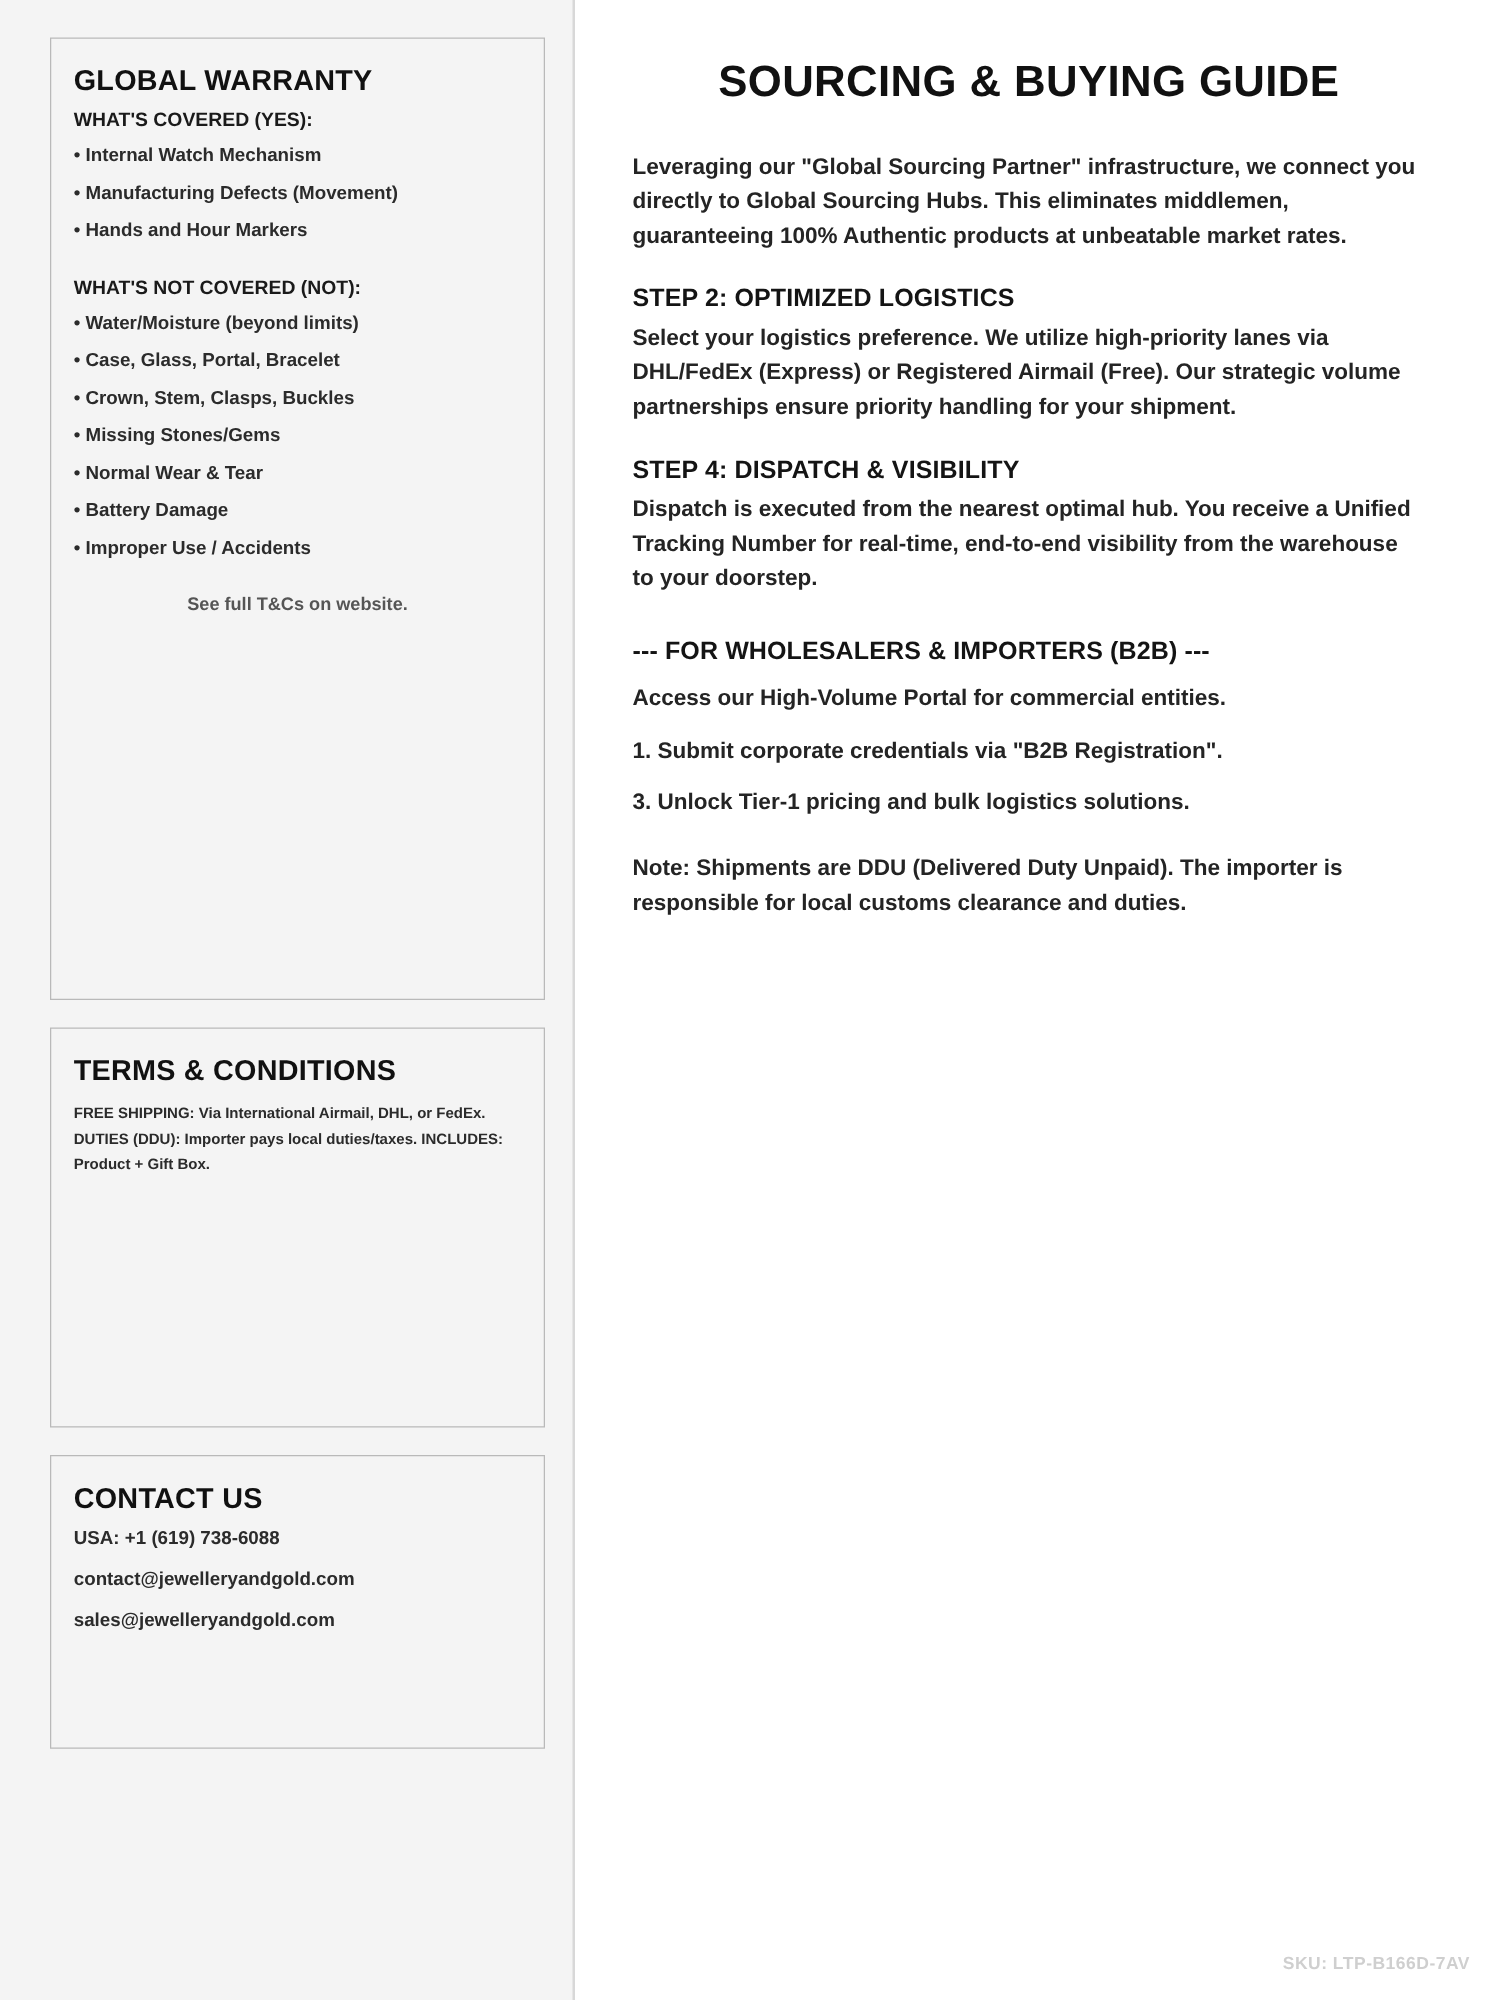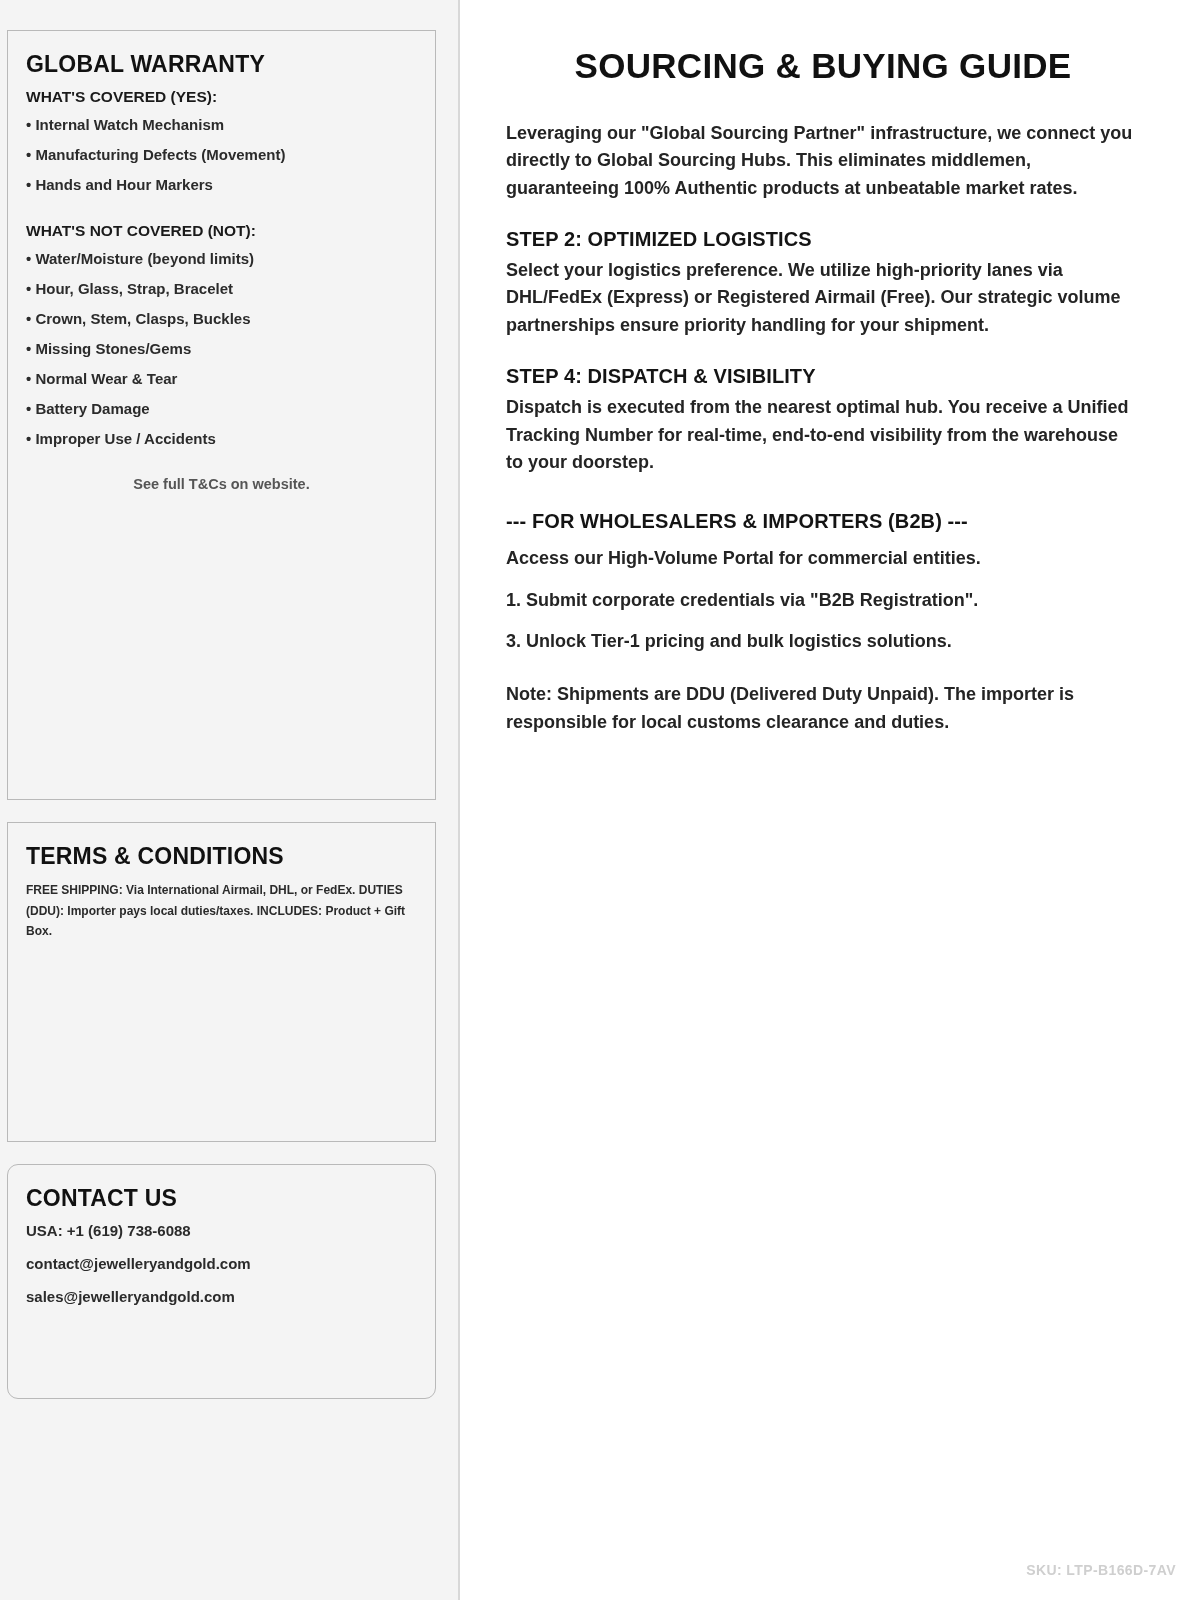--- a/index.html
+++ b/index.html
@@ -20,34 +20,34 @@
     height: 1600px;
     display: flex;
     box-sizing: border-box;
   }
   
   .left-col {
     width: 460px;
     background: #f4f4f4;
     border-right: 2px solid #d8d8d8;
     box-sizing: border-box;
-    padding: 30px 22px 20px 7px;
+    padding: 30px 22px 20px 40px;
     display: flex;
     flex-direction: column;
     gap: 22px;
   }
   .panel {
     border: 1px solid #b9b9b9;
     background: #f4f4f4;
     box-sizing: border-box;
     padding: 20px 18px 22px 18px;
   }
   .panel-warranty { min-height: 770px; }
   .panel-terms { min-height: 320px; }
-  .panel-contact { min-height: 235px; border-radius: 11px; }
+  .panel-contact { min-height: 235px; }
 
   .panel-title {
     font-size: 23px;
     font-weight: bold;
     letter-spacing: 0.2px;
     margin: 0 0 10px 0;
     color: #111;
   }
   .sub-title {
     font-size: 15.5px;
@@ -156,21 +156,21 @@
     <div class="panel panel-warranty">
       <h2 class="panel-title">GLOBAL WARRANTY</h2>
 
       <div class="sub-title">WHAT'S COVERED (YES):</div>
       <p class="bullet">• Internal Watch Mechanism</p>
       <p class="bullet">• Manufacturing Defects (Movement)</p>
       <p class="bullet">• Hands and Hour Markers</p>
 
       <div class="sub-title spaced">WHAT'S NOT COVERED (NOT):</div>
       <p class="bullet">• Water/Moisture (beyond limits)</p>
-      <p class="bullet">• Hour, Glass, Strap, Bracelet</p>
+      <p class="bullet">• Case, Glass, Portal, Bracelet</p>
       <p class="bullet">• Crown, Stem, Clasps, Buckles</p>
       <p class="bullet">• Missing Stones/Gems</p>
       <p class="bullet">• Normal Wear &amp; Tear</p>
       <p class="bullet">• Battery Damage</p>
       <p class="bullet">• Improper Use / Accidents</p>
 
       <div class="note-line">See full T&amp;Cs on website.</div>
     </div>
 
     <div class="panel panel-terms">

